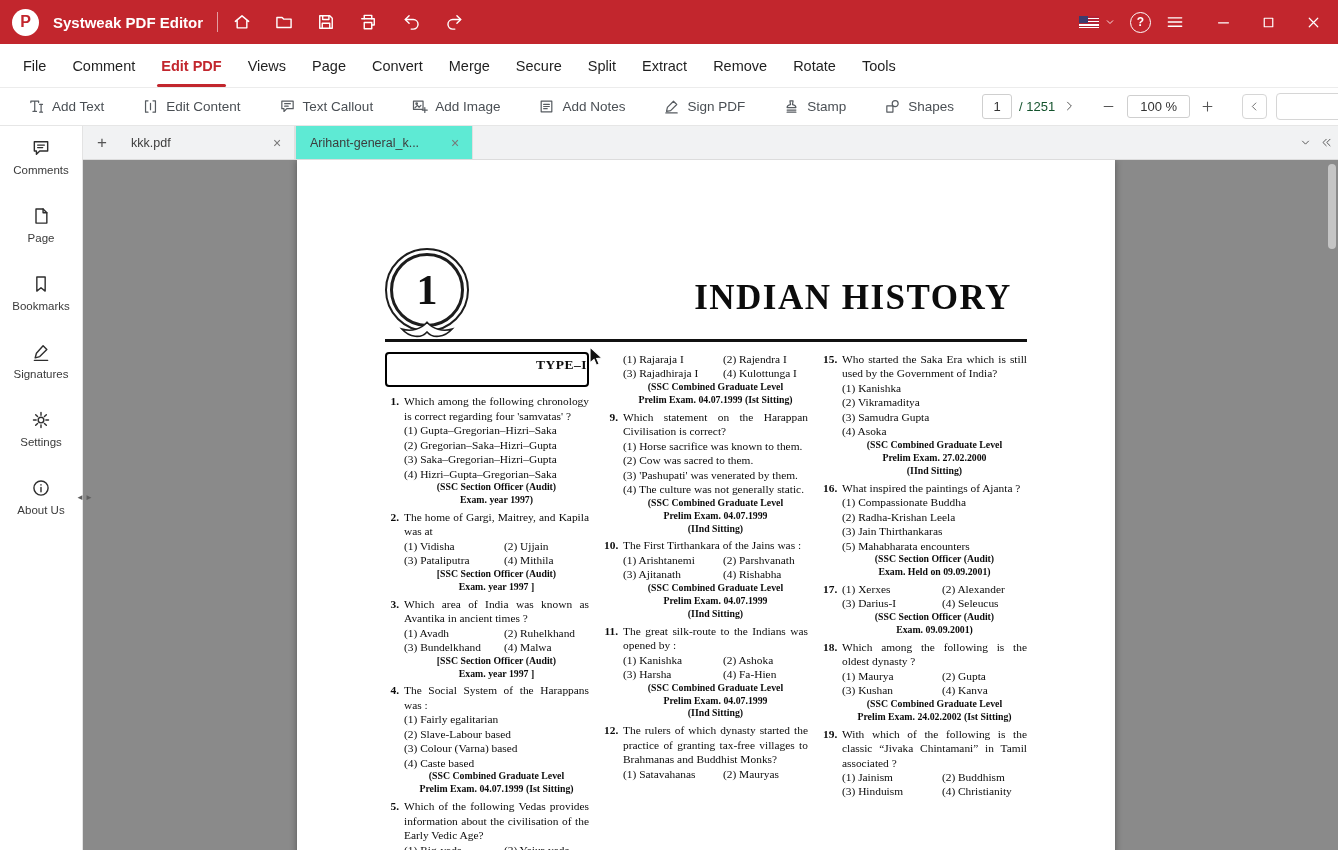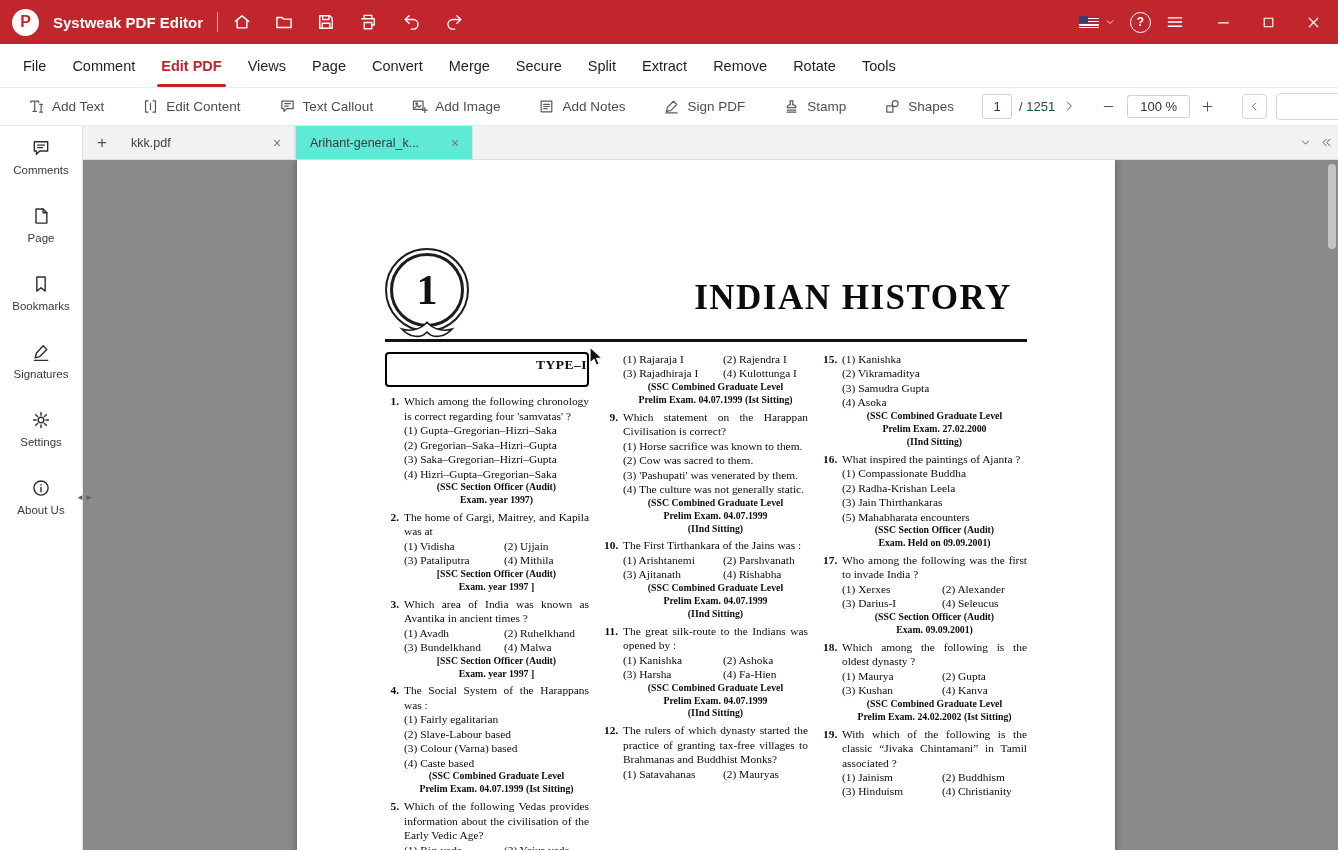--- a/index.html
+++ b/index.html
@@ -630,20 +630,21 @@
                       <span class="opt">(1) Satavahanas</span>
                       <span class="opt">(2) Mauryas</span>
                     </div>
                   </div>
                 </div>
               </div>
               <div class="col">
                 <div class="q">
                   <div class="qnum">15.</div>
                   <div class="qbody">
+                    <div class="qtext">Who started the Saka Era which is still used by the Government of India?</div>
                     <div class="optrow">
                       <span class="opt">(1) Kanishka</span>
                     </div>
                     <div class="optrow">
                       <span class="opt">(2) Vikramaditya</span>
                     </div>
                     <div class="optrow">
                       <span class="opt">(3) Samudra Gupta</span>
                     </div>
                     <div class="optrow">
@@ -670,21 +671,20 @@
                     <div class="optrow">
                       <span class="opt">(5) Mahabharata encounters</span>
                     </div>
                     <div class="src">(SSC Section Officer (Audit)</div>
                     <div class="src">Exam. Held on 09.09.2001)</div>
                   </div>
                 </div>
                 <div class="q">
                   <div class="qnum">17.</div>
                   <div class="qbody">
-                    <div class="qtext">Who among the following was the first to invade India ?</div>
                     <div class="optrow two">
                       <span class="opt">(1) Xerxes</span>
                       <span class="opt">(2) Alexander</span>
                     </div>
                     <div class="optrow two">
                       <span class="opt">(3) Darius-I</span>
                       <span class="opt">(4) Seleucus</span>
                     </div>
                     <div class="src">(SSC Section Officer (Audit)</div>
                     <div class="src">Exam. 09.09.2001)</div>

